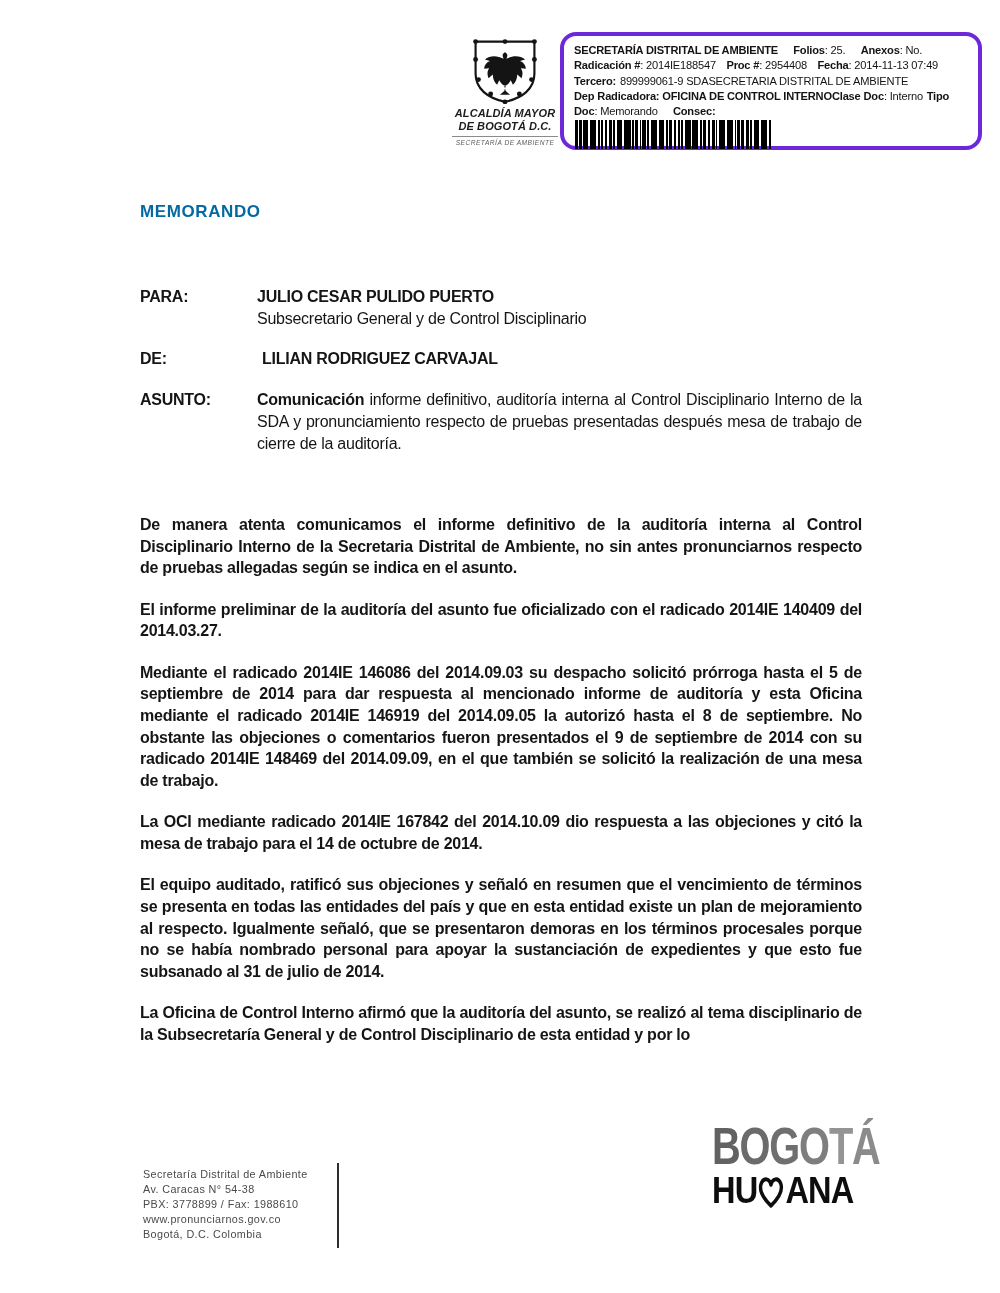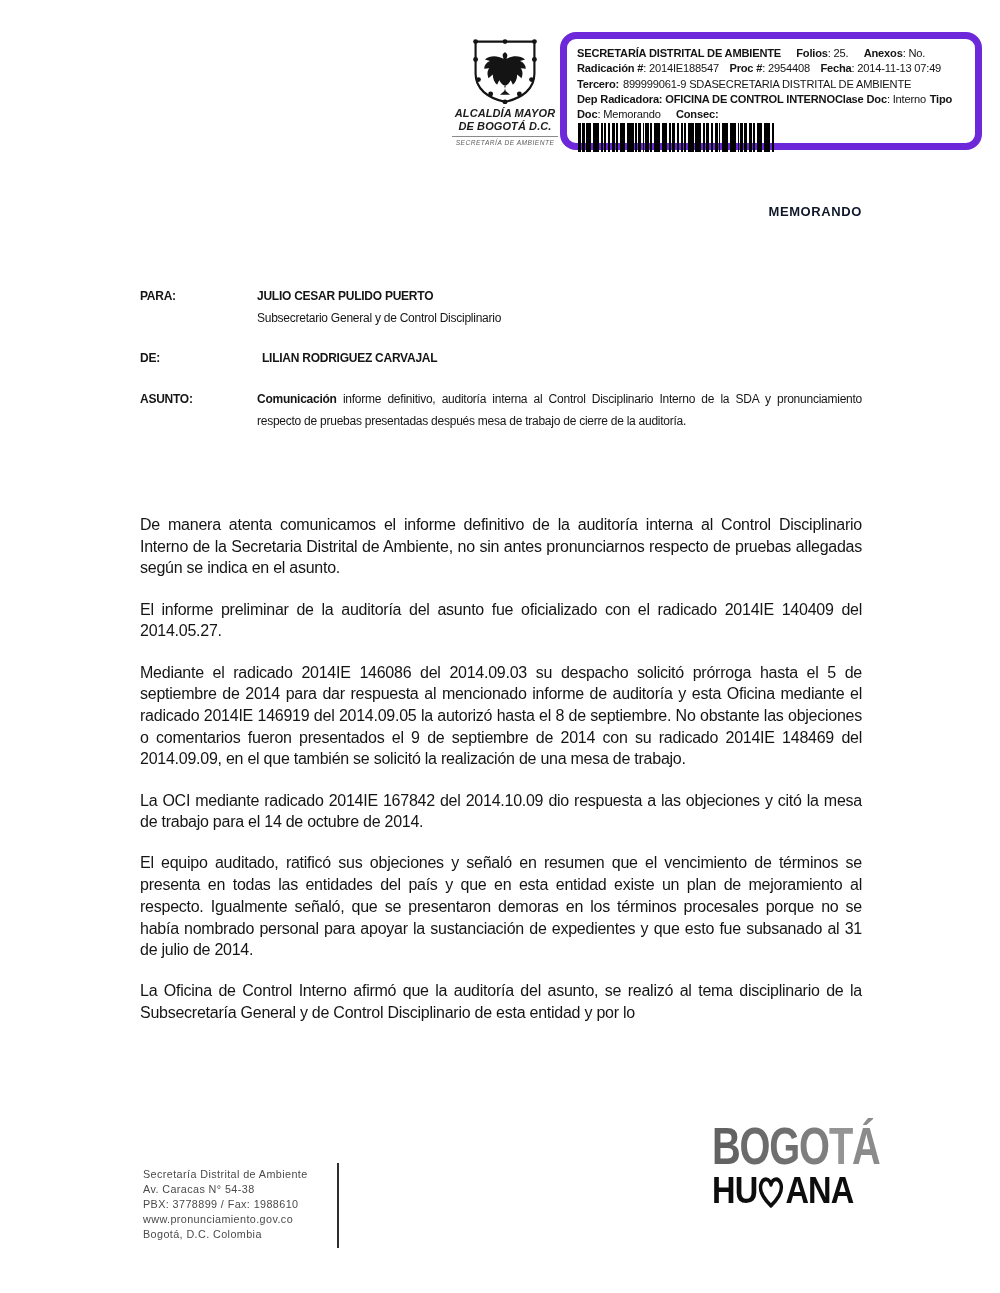--- a/index.html
+++ b/index.html
@@ -10,56 +10,56 @@
   
   .coat{position:absolute;left:448px;top:38px;width:114px;text-align:center;font-style:italic;}
   .coat svg{display:block;margin:0 auto;}
   .coat-l1{font-size:11px;font-weight:bold;line-height:13px;margin-top:3px;letter-spacing:0.1px;color:#1c1c1c;}
   .coat-l2{font-size:11px;font-weight:bold;line-height:13px;letter-spacing:0.1px;color:#1c1c1c;}
   .coat-rule{height:1px;background:#8a8a8a;margin:3px 4px 2px 4px;}
   .coat-l3{font-size:6.6px;color:#5c5c5c;letter-spacing:0.5px;line-height:8px;}
   
   .stamp{
     position:absolute;left:560px;top:32px;width:422px;height:118px;
-    border:7px solid #6d28d9;border-radius:16px;box-sizing:border-box;
+    border:4px solid #6d28d9;border-radius:16px;box-sizing:border-box;
     padding:6px 10px 4px 10px;background:#fff;
   }
   .stamp-text{
     font-size:11.7px;line-height:15.3px;color:#141414;letter-spacing:-0.2px;
     transform:scaleX(0.95);transform-origin:0 0;width:105%;white-space:nowrap;
   }
   .stamp-text b{font-weight:bold;}
   .mr-lg{margin-right:16px;}
   .mr-md{margin-right:11px;}
   .mr-sm{margin-right:4px;}
   .barcode{
     width:207px;height:29px;margin-top:2px;margin-left:1px;
     background:
       repeating-linear-gradient(90deg,#000 0 2px,transparent 2px 4px),
       repeating-linear-gradient(90deg,#000 0 3px,transparent 3px 9px),
       repeating-linear-gradient(90deg,transparent 0 6px,#000 6px 7px,transparent 7px 13px);
   }
   
   .memo-title{
-    position:absolute;left:140px;top:202px;width:722px;text-align:right;
-    font-size:13px;font-weight:bold;letter-spacing:0.6px;line-height:20px;color:#0f172a;
+    position:absolute;left:140px;top:202px;width:722px;text-align:left;
+    font-size:17px;font-weight:bold;letter-spacing:0.6px;line-height:20px;color:#0369a1;
   }
   
-  .addressing{position:absolute;left:140px;top:286px;width:722px;font-size:12px;line-height:21.7px;letter-spacing:-0.25px;}
+  .addressing{position:absolute;left:140px;top:286px;width:722px;font-size:16px;line-height:21.7px;letter-spacing:-0.25px;}
   .addr-row{display:flex;margin-bottom:19px;}
   .addr-label{flex:0 0 117px;font-weight:bold;}
   .addr-value{flex:1;}
   .addr-name{font-weight:bold;}
   .indent-sp{padding-left:5px;}
   .subject-text{text-align:justify;}
   
   .memo-body{position:absolute;left:140px;top:514px;width:722px;}
   .memo-body p{
     margin:0 0 19.5px 0;font-size:16px;line-height:21.7px;
-    text-align:justify;letter-spacing:-0.25px;color:#151515;
+    text-align:justify;letter-spacing:-0.25px;color:#151515;font-weight:bold;
   }
   
   .footer-contact{
     position:absolute;left:143px;top:1167px;width:185px;
     font-size:10.8px;line-height:15px;color:#4a4a4a;letter-spacing:0.4px;
   }
   .footer-divider{position:absolute;left:337px;top:1163px;width:2px;height:85px;background:#2e2e2e;}
   .brand{position:absolute;left:712px;top:1124px;width:180px;}
   .brand-top{
     font-size:51px;font-weight:bold;line-height:46px;letter-spacing:-1.5px;
@@ -140,32 +140,32 @@
     <div class="addr-row">
       <div class="addr-label">ASUNTO:</div>
       <div class="addr-value subject-text">
         <b>Comunicación</b><span> informe definitivo, auditoría interna al Control Disciplinario Interno de la SDA y pronunciamiento respecto de pruebas presentadas después mesa de trabajo de cierre de la auditoría.</span>
       </div>
     </div>
   </div>
 
   <div class="memo-body">
     <p>De manera atenta comunicamos el informe definitivo de la auditoría interna al Control Disciplinario Interno de la Secretaria Distrital de Ambiente, no sin antes pronunciarnos respecto de pruebas allegadas según se indica en el asunto.</p>
-    <p>El informe preliminar de la auditoría del asunto fue oficializado con el radicado 2014IE 140409 del 2014.05.27.</p>
+    <p>El informe preliminar de la auditoría del asunto fue oficializado con el radicado 2014IE 140409 del 2014.03.27.</p>
     <p>Mediante el radicado 2014IE 146086 del 2014.09.03 su despacho solicitó prórroga hasta el 5 de septiembre de 2014 para dar respuesta al mencionado informe de auditoría y esta Oficina mediante el radicado 2014IE 146919 del 2014.09.05 la autorizó hasta el 8 de septiembre. No obstante las objeciones o comentarios fueron presentados el 9 de septiembre de 2014 con su radicado 2014IE 148469 del 2014.09.09, en el que también se solicitó la realización de una mesa de trabajo.</p>
     <p>La OCI mediante radicado 2014IE 167842 del 2014.10.09 dio respuesta a las objeciones y citó la mesa de trabajo para el 14 de octubre de 2014.</p>
     <p>El equipo auditado, ratificó sus objeciones y señaló en resumen que el vencimiento de términos se presenta en todas las entidades del país y que en esta entidad existe un plan de mejoramiento al respecto. Igualmente señaló, que se presentaron demoras en los términos procesales porque no se había nombrado personal para apoyar la sustanciación de expedientes y que esto fue subsanado al 31 de julio de 2014.</p>
     <p>La Oficina de Control Interno afirmó que la auditoría del asunto, se realizó al tema disciplinario de la Subsecretaría General y de Control Disciplinario de esta entidad y por lo</p>
   </div>
 
   <div class="footer-contact">
     <div>Secretaría Distrital de Ambiente</div>
     <div>Av. Caracas N° 54-38</div>
     <div>PBX: 3778899 / Fax: 1988610</div>
-    <div>www.pronunciamiento.gov.co</div>
+    <div>www.pronunciarnos.gov.co</div>
     <div>Bogotá, D.C. Colombia</div>
   </div>
   <div class="footer-divider"></div>
 
   <div class="brand">
     <div class="brand-top">
       <span class="bl-0">B</span><span class="bl-1">O</span><span class="bl-2">G</span><span class="bl-3">O</span><span class="bl-4">T</span><span class="bl-5">Á</span>
     </div>
     <div class="brand-bottom">
       <span>HU</span><svg width="34" height="38" viewBox="0 0 44 46">

